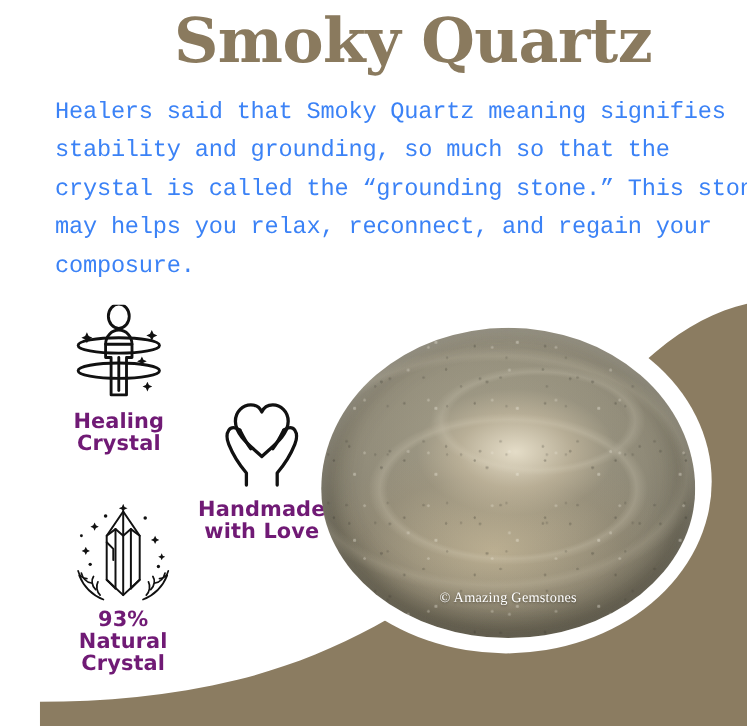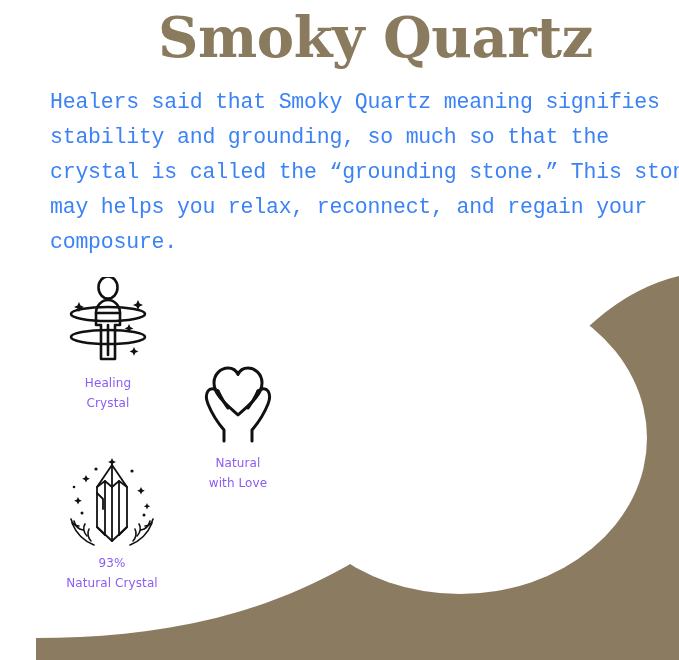--- a/index.html
+++ b/index.html
@@ -63,24 +63,24 @@
     position: absolute;
     text-align: center;
   }
   .badge .badge-icon {
     display: block;
     margin: 0 auto;
   }
   .badge .badge-label {
     display: block;
     font-family: "DejaVu Sans", sans-serif;
-    font-weight: normal;
-    font-size: 12px;
+    font-weight: bold;
+    font-size: 19px;
     line-height: 20px;
-    color: #8b5cf6;
+    color: #701a75;
     letter-spacing: 0.1px;
     margin-top: 4px;
     white-space: pre-line;
   }
 
   #badge-healing  { left: 6px;   top: 277px; width: 132px; }
   #badge-handmade { left: 136px; top: 357px; width: 132px; }
   #badge-natural  { left: 2px;   top: 457px; width: 148px; }
 
   
@@ -198,21 +198,21 @@
         <path d="M50,58 C 38,47 26,38 26,26 C 26,17 33,11 40,11 C 45,11 48.5,14 50,17.5
                  C 51.5,14 55,11 60,11 C 67,11 74,17 74,26 C 74,38 62,47 50,58 Z"></path>
         <path d="M30,34 C 26,31 22,31 20,34 C 18,37 18,42 20,47
                  C 24,57 30,66 36,73 L 36,84"></path>
         <path d="M30,34 C 33,40 36,46 40,51"></path>
         <path d="M70,34 C 74,31 78,31 80,34 C 82,37 82,42 80,47
                  C 76,57 70,66 64,73 L 64,84"></path>
         <path d="M70,34 C 67,40 64,46 60,51"></path>
       </g>
     </svg>
-    <span class="badge-label">Natural
+    <span class="badge-label">Handmade
 with Love</span>
   </div>
 
   <div class="badge" id="badge-natural">
     <svg class="badge-icon" width="112" height="92" viewBox="0 0 112 92">
       <g fill="none" stroke="#111" stroke-width="1.8" stroke-linecap="round" stroke-linejoin="round">
         <path d="M56,8 L41,30 L41,70 L56,84 L71,70 L71,30 Z"></path>
         <path d="M56,8 L56,84"></path>
         <path d="M41,30 L49,24 L56,30 L63,24 L71,30"></path>
         <path d="M49,24 L49,78"></path>
@@ -243,14 +243,21 @@
         <circle cx="76" cy="14" r="1.6"></circle>
         <circle cx="26" cy="56" r="1.5"></circle>
         <circle cx="88" cy="58" r="1.5"></circle>
         <circle cx="18" cy="30" r="1.3"></circle>
       </g>
     </svg>
     <span class="badge-label">93%
 Natural Crystal</span>
   </div>
 
+  <div id="gem-wrap">
+    <div id="gem">
+      <div id="gem-bands"></div>
+      <div id="gem-speckle"></div>
+    </div>
+    <div id="gem-watermark">© Amazing Gemstones</div>
+  </div>
 
 </div>
 
 </body></html>

